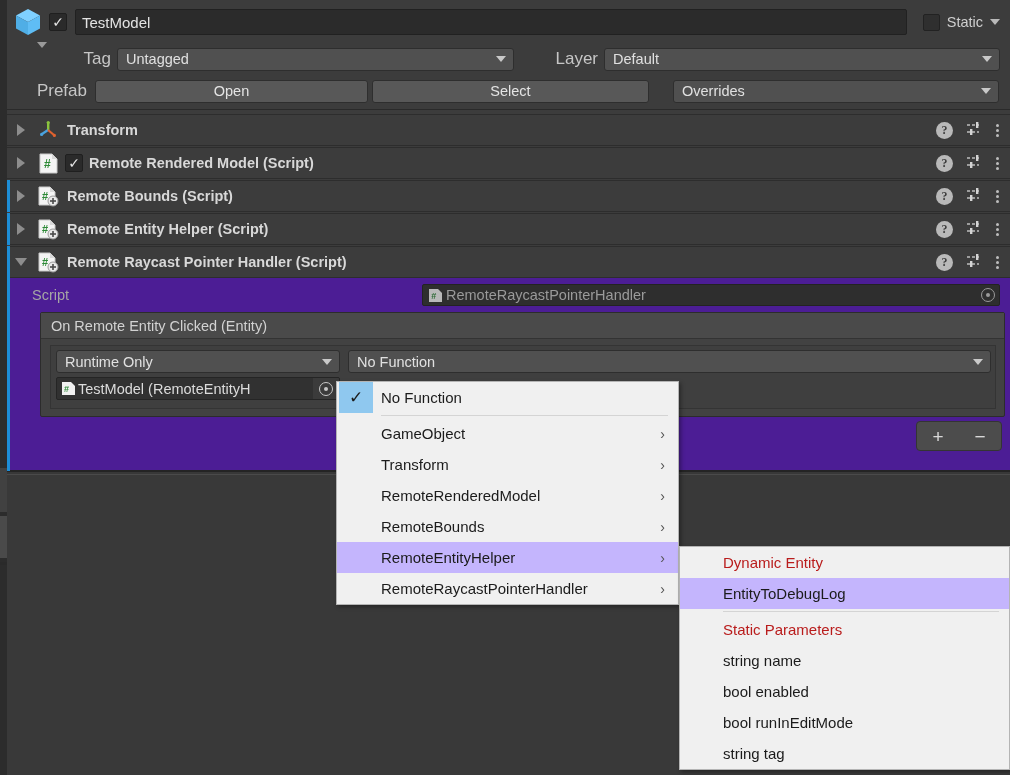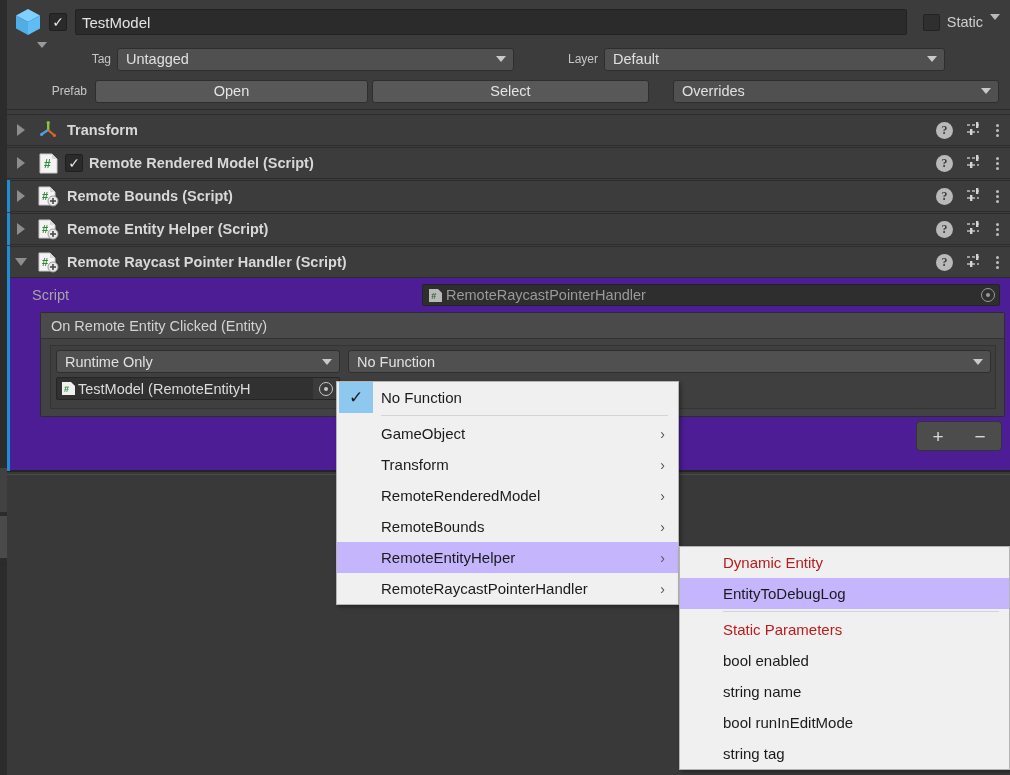--- a/index.html
+++ b/index.html
@@ -70,39 +70,39 @@
     color: #e6e6e6; font-size: 14px; line-height: 1;
     flex: 0 0 auto;
   }
   .name-field {
     margin-left: 8px; height: 26px; flex: 1 1 auto;
     background: #2b2b2b; border: 1px solid #212121; border-radius: 2px;
     display: flex; align-items: center; padding: 0 6px;
     color: #e3e3e3; font-size: 15px;
   }
   .static-wrap {
-    display: flex; align-items: flex-start; gap: 7px;
+    display: flex; align-items: center; gap: 7px;
     margin-left: 16px; margin-right: 10px; flex: 0 0 auto;
   }
   .static-chk {
     width: 17px; height: 17px; background: #2f2f2f;
     border: 1px solid #222; border-radius: 2px;
   }
   .static-label { color: #cfcfcf; font-size: 14.5px; }
   .tri-down {
     width: 0; height: 0;
     border-left: 5px solid transparent; border-right: 5px solid transparent;
     border-top: 6px solid #b9b9b9;
   }
 
   .hdr-row2 {
     position: absolute; left: 0; top: 46px; width: 1003px; height: 26px;
     display: flex; align-items: center;
   }
-  .lbl { color: #c6c6c6; font-size: 12px; text-align: right; }
+  .lbl { color: #c6c6c6; font-size: 17px; text-align: right; }
   .dropdown {
     background: #505050; border: 1px solid #2e2e2e; border-radius: 3px;
     height: 23px; display: flex; align-items: center;
     padding: 0 6px 0 8px; color: #e0e0e0; font-size: 14.5px;
     position: relative;
   }
   .dropdown .tri-down { position: absolute; right: 7px; border-top-color:#c9c9c9; }
 
   .hdr-row3 {
     position: absolute; left: 0; top: 78px; width: 1003px; height: 26px;
@@ -292,21 +292,21 @@
         </div>
       </div>
 
       <div class="hdr-row2">
         <span class="lbl" style="width:104px;">Tag</span>
         <div class="dropdown" style="width:397px;margin-left:6px;">
           <span>Untagged</span>
           <span class="tri-down"></span>
         </div>
         <span class="lbl" style="width:60px;margin-left:24px;">Layer</span>
-        <div class="dropdown" style="width:341px;margin-left:6px;">
+        <div class="dropdown" style="width:396px;margin-left:6px;">
           <span>Default</span>
           <span class="tri-down"></span>
         </div>
       </div>
 
       <div class="hdr-row3">
         <span class="lbl" style="width:80px;">Prefab</span>
         <div class="btn" style="width:273px;margin-left:8px;">Open</div>
         <div class="btn" style="width:277px;margin-left:4px;">Select</div>
         <div class="dropdown" style="width:326px;margin-left:24px;">
@@ -566,26 +566,26 @@
       <span class="mi-text">Dynamic Entity</span>
     </div>
     <div class="mi hl">
       <span class="mi-text">EntityToDebugLog</span>
     </div>
     <div class="menu-sep"></div>
     <div class="mi header-item">
       <span class="mi-text">Static Parameters</span>
     </div>
     <div class="mi">
+      <span class="mi-text">string name</span>
+    </div>
+    <div class="mi">
       <span class="mi-text">bool enabled</span>
     </div>
     <div class="mi">
-      <span class="mi-text">string name</span>
-    </div>
-    <div class="mi">
       <span class="mi-text">bool runInEditMode</span>
     </div>
     <div class="mi">
       <span class="mi-text">string tag</span>
     </div>
   </div>
 
 </div>
 
 </body></html>

